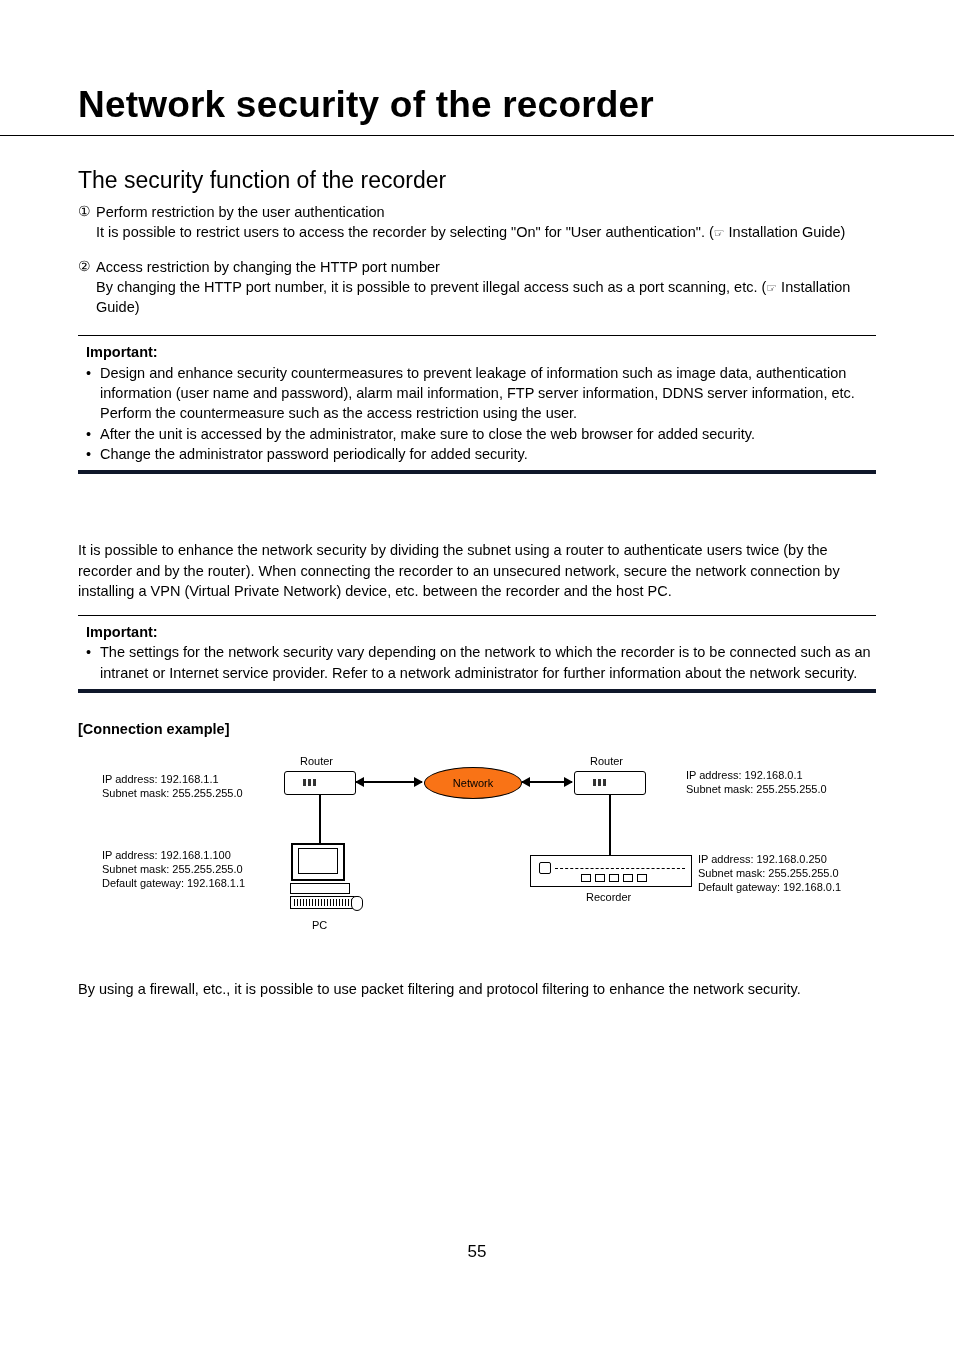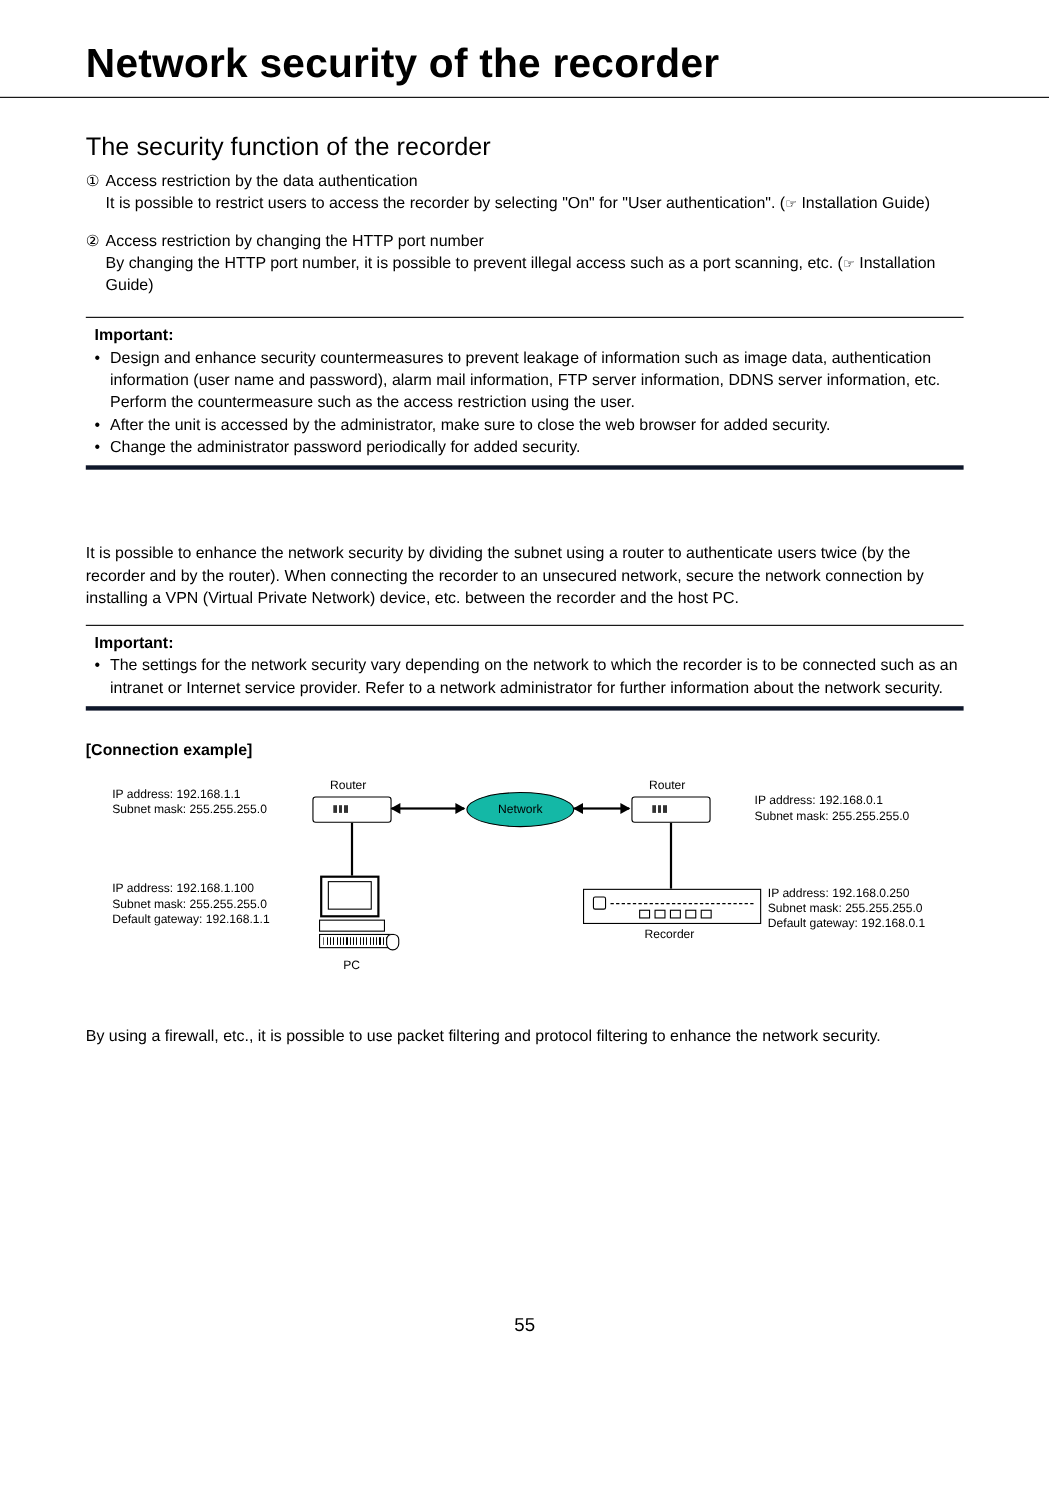--- a/index.html
+++ b/index.html
@@ -6,21 +6,21 @@
     margin: 0;
     padding: 0;
     font-family: Arial, Helvetica, sans-serif;
     background: #fff;
     color: #000;
     width: 954px;
     font-size: 14.5px;
     line-height: 1.4;
   }
   .page {
-    padding: 32px 78px 30px 78px;
+    padding: 79px 78px 30px 78px;
     box-sizing: border-box;
   }
   .chapter-title {
     font-size: 37px;
     font-weight: bold;
     font-family: "Arial Narrow", Arial, sans-serif;
     font-stretch: condensed;
     letter-spacing: 0.2px;
     margin: 0 0 4px 0;
   }
@@ -131,21 +131,21 @@
   }
   .network-oval {
     width: 96px;
     height: 30px;
     border: 1.5px solid #000;
     border-radius: 50%;
     display: flex;
     align-items: center;
     justify-content: center;
     font-size: 11px;
-    background: #14b8a6;
+    background: #f97316;
   }
   .pc-box {
     width: 55px;
   }
   .monitor {
     width: 50px;
     height: 34px;
     border: 2px solid #000;
     background: #fff;
     margin: 0 auto;
@@ -257,21 +257,21 @@
 <div class="page">
 
   <h1 class="chapter-title">Network security of the recorder</h1>
   <hr class="chapter-rule">
 
   <h2 class="section-title">The security function of the recorder</h2>
 
   <div class="numbered-block">
     <div class="num-row">
       <span class="circ-num">①</span>
-      <span class="num-head">Access restriction by the data authentication</span>
+      <span class="num-head">Perform restriction by the user authentication</span>
     </div>
     <div class="num-body">
       <span>It is possible to restrict users to access the recorder by selecting "On" for "User authentication". (</span><span class="ref-icon">☞</span><span> Installation Guide)</span>
     </div>
   </div>
 
   <div class="numbered-block">
     <div class="num-row">
       <span class="circ-num">②</span>
       <span class="num-head">Access restriction by changing the HTTP port number</span>
@@ -314,21 +314,21 @@
   </div>
 
   <div class="sub-title">[Connection example]</div>
 
   <div class="diagram">
 
     <div class="d-label" style="left:208px;top:0">Router</div>
     <div class="d-device" style="left:192px;top:16px">
         <div class="router-box"></div>
       </div>
-    <div class="d-label" style="left:10px;top:8px;white-space:pre">IP address: 192.168.1.1
+    <div class="d-label" style="left:10px;top:18px;white-space:pre">IP address: 192.168.1.1
 Subnet mask: 255.255.255.0</div>
 
     <div class="d-device" style="left:332px;top:12px">
         <div class="network-oval">
           <span>Network</span>
         </div>
       </div>
 
     <div class="d-label" style="left:498px;top:0">Router</div>
     <div class="d-device" style="left:482px;top:16px">

